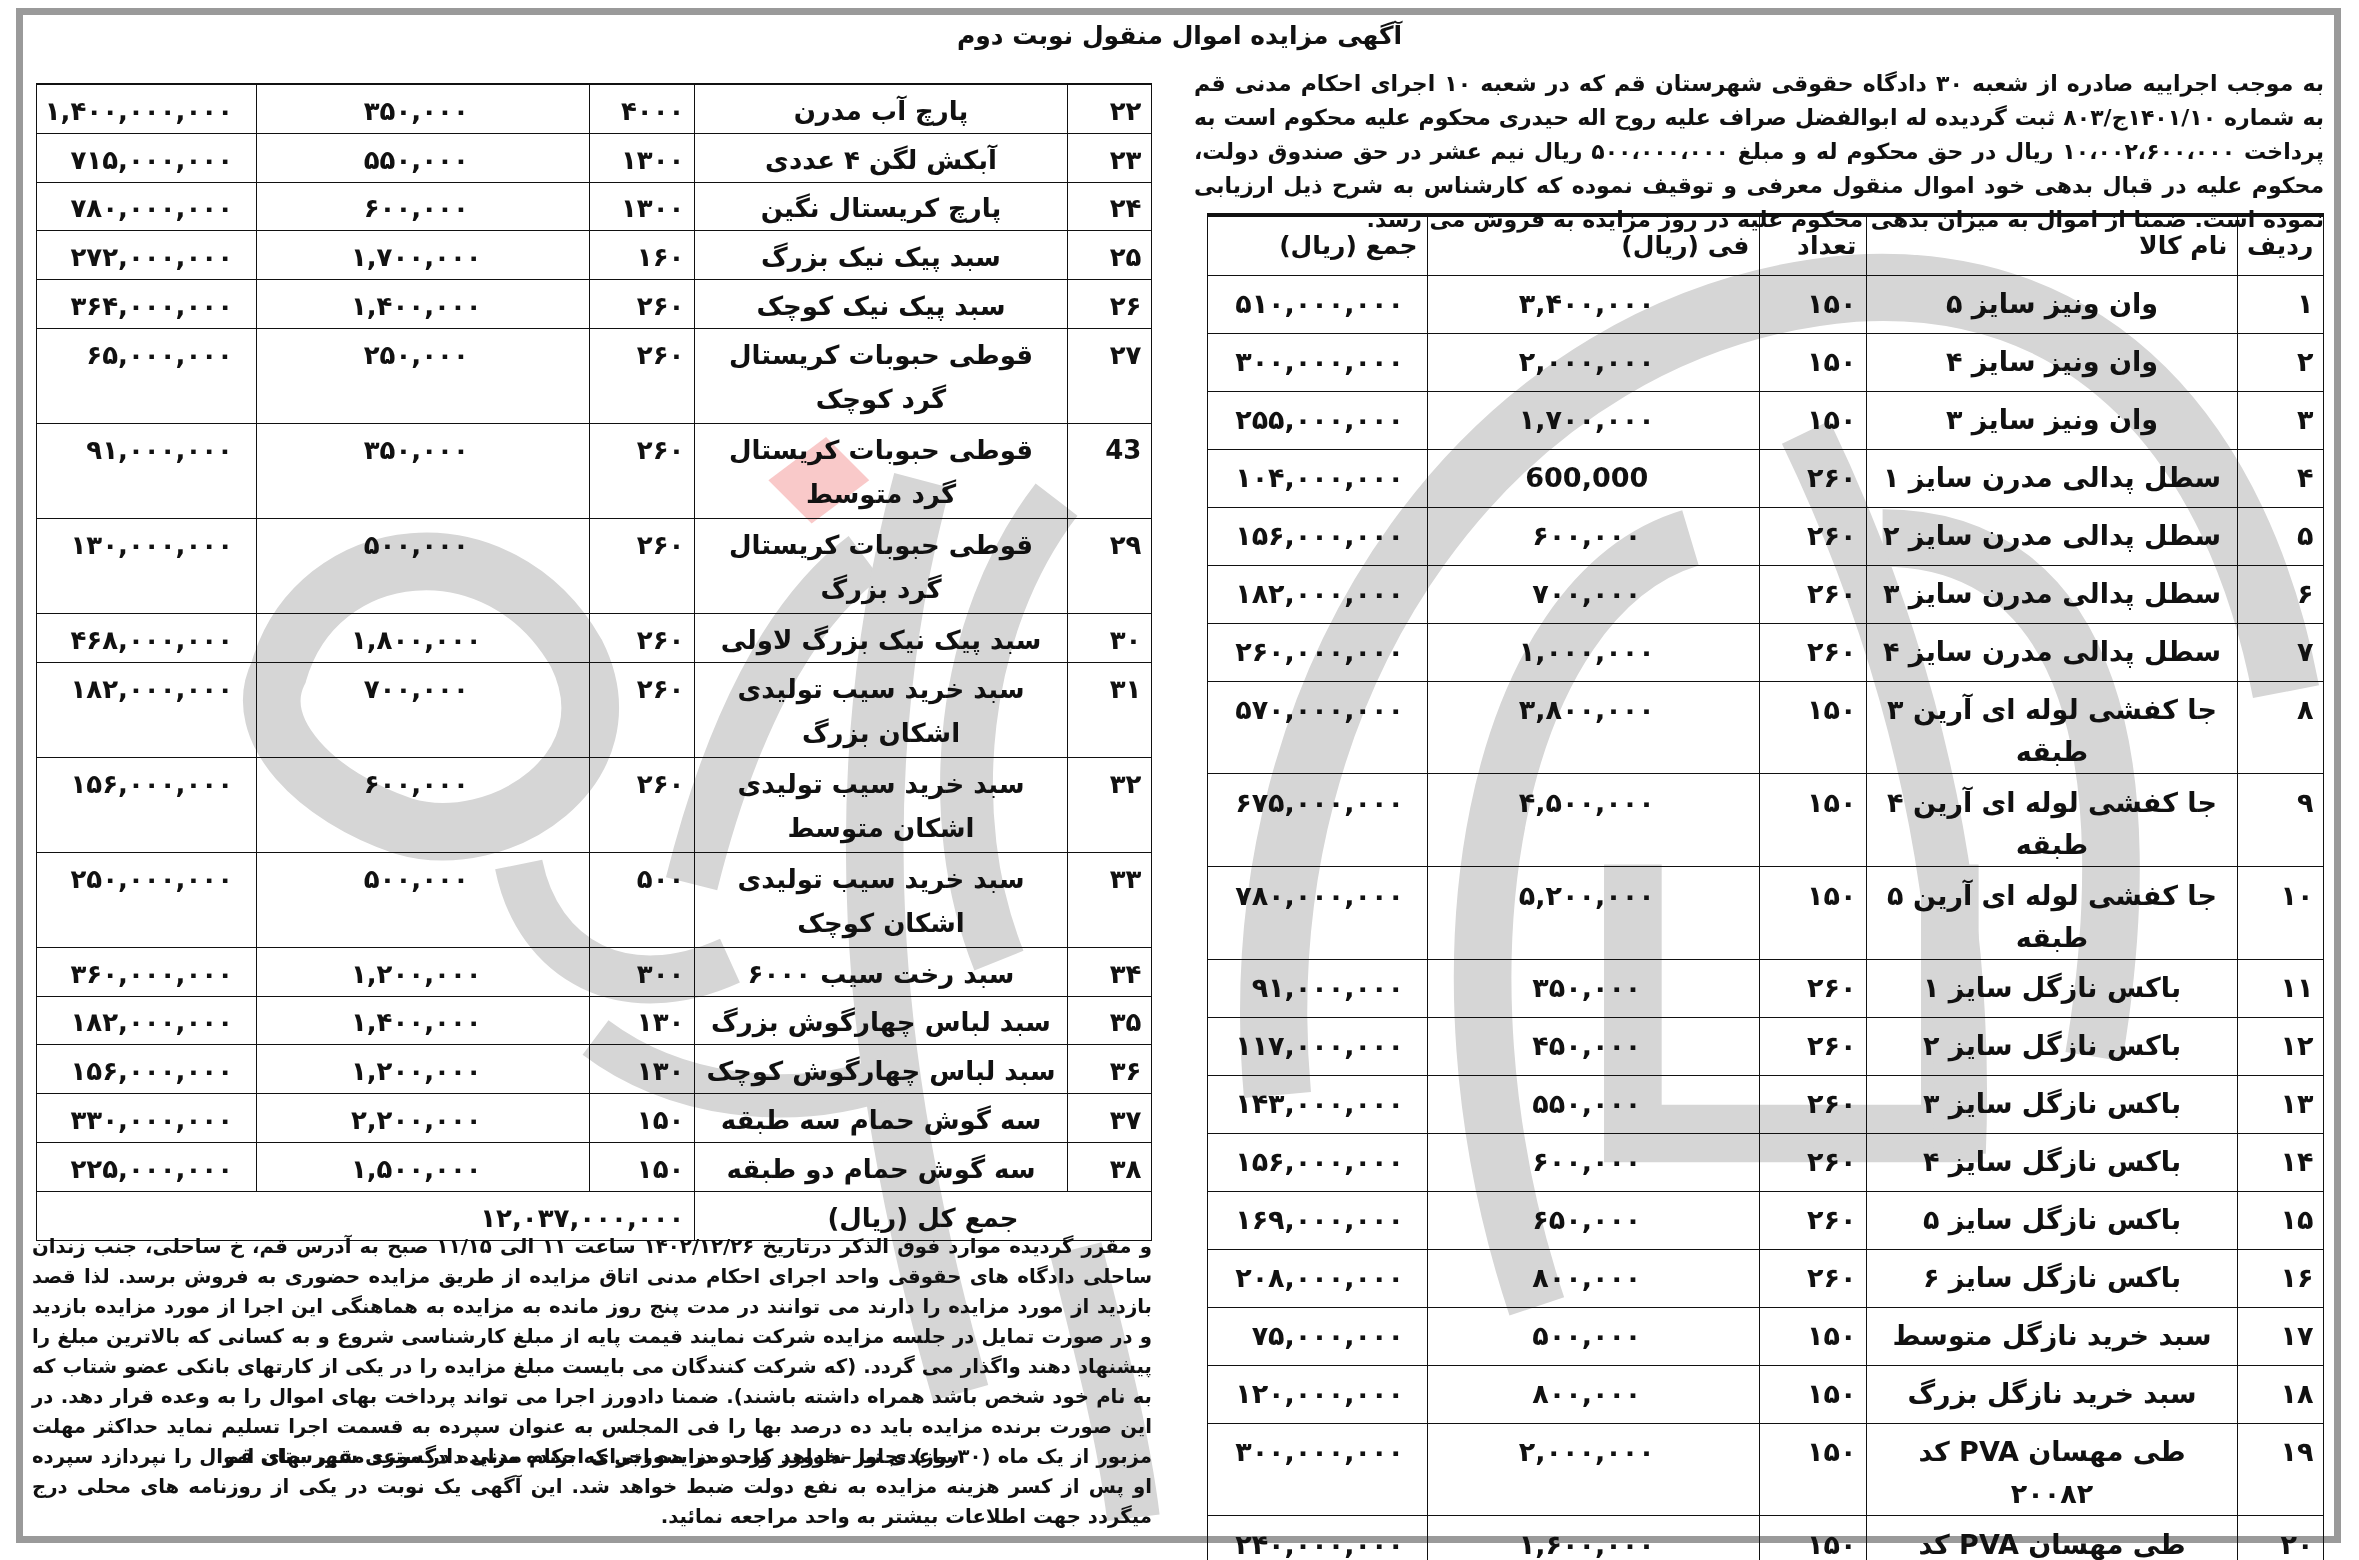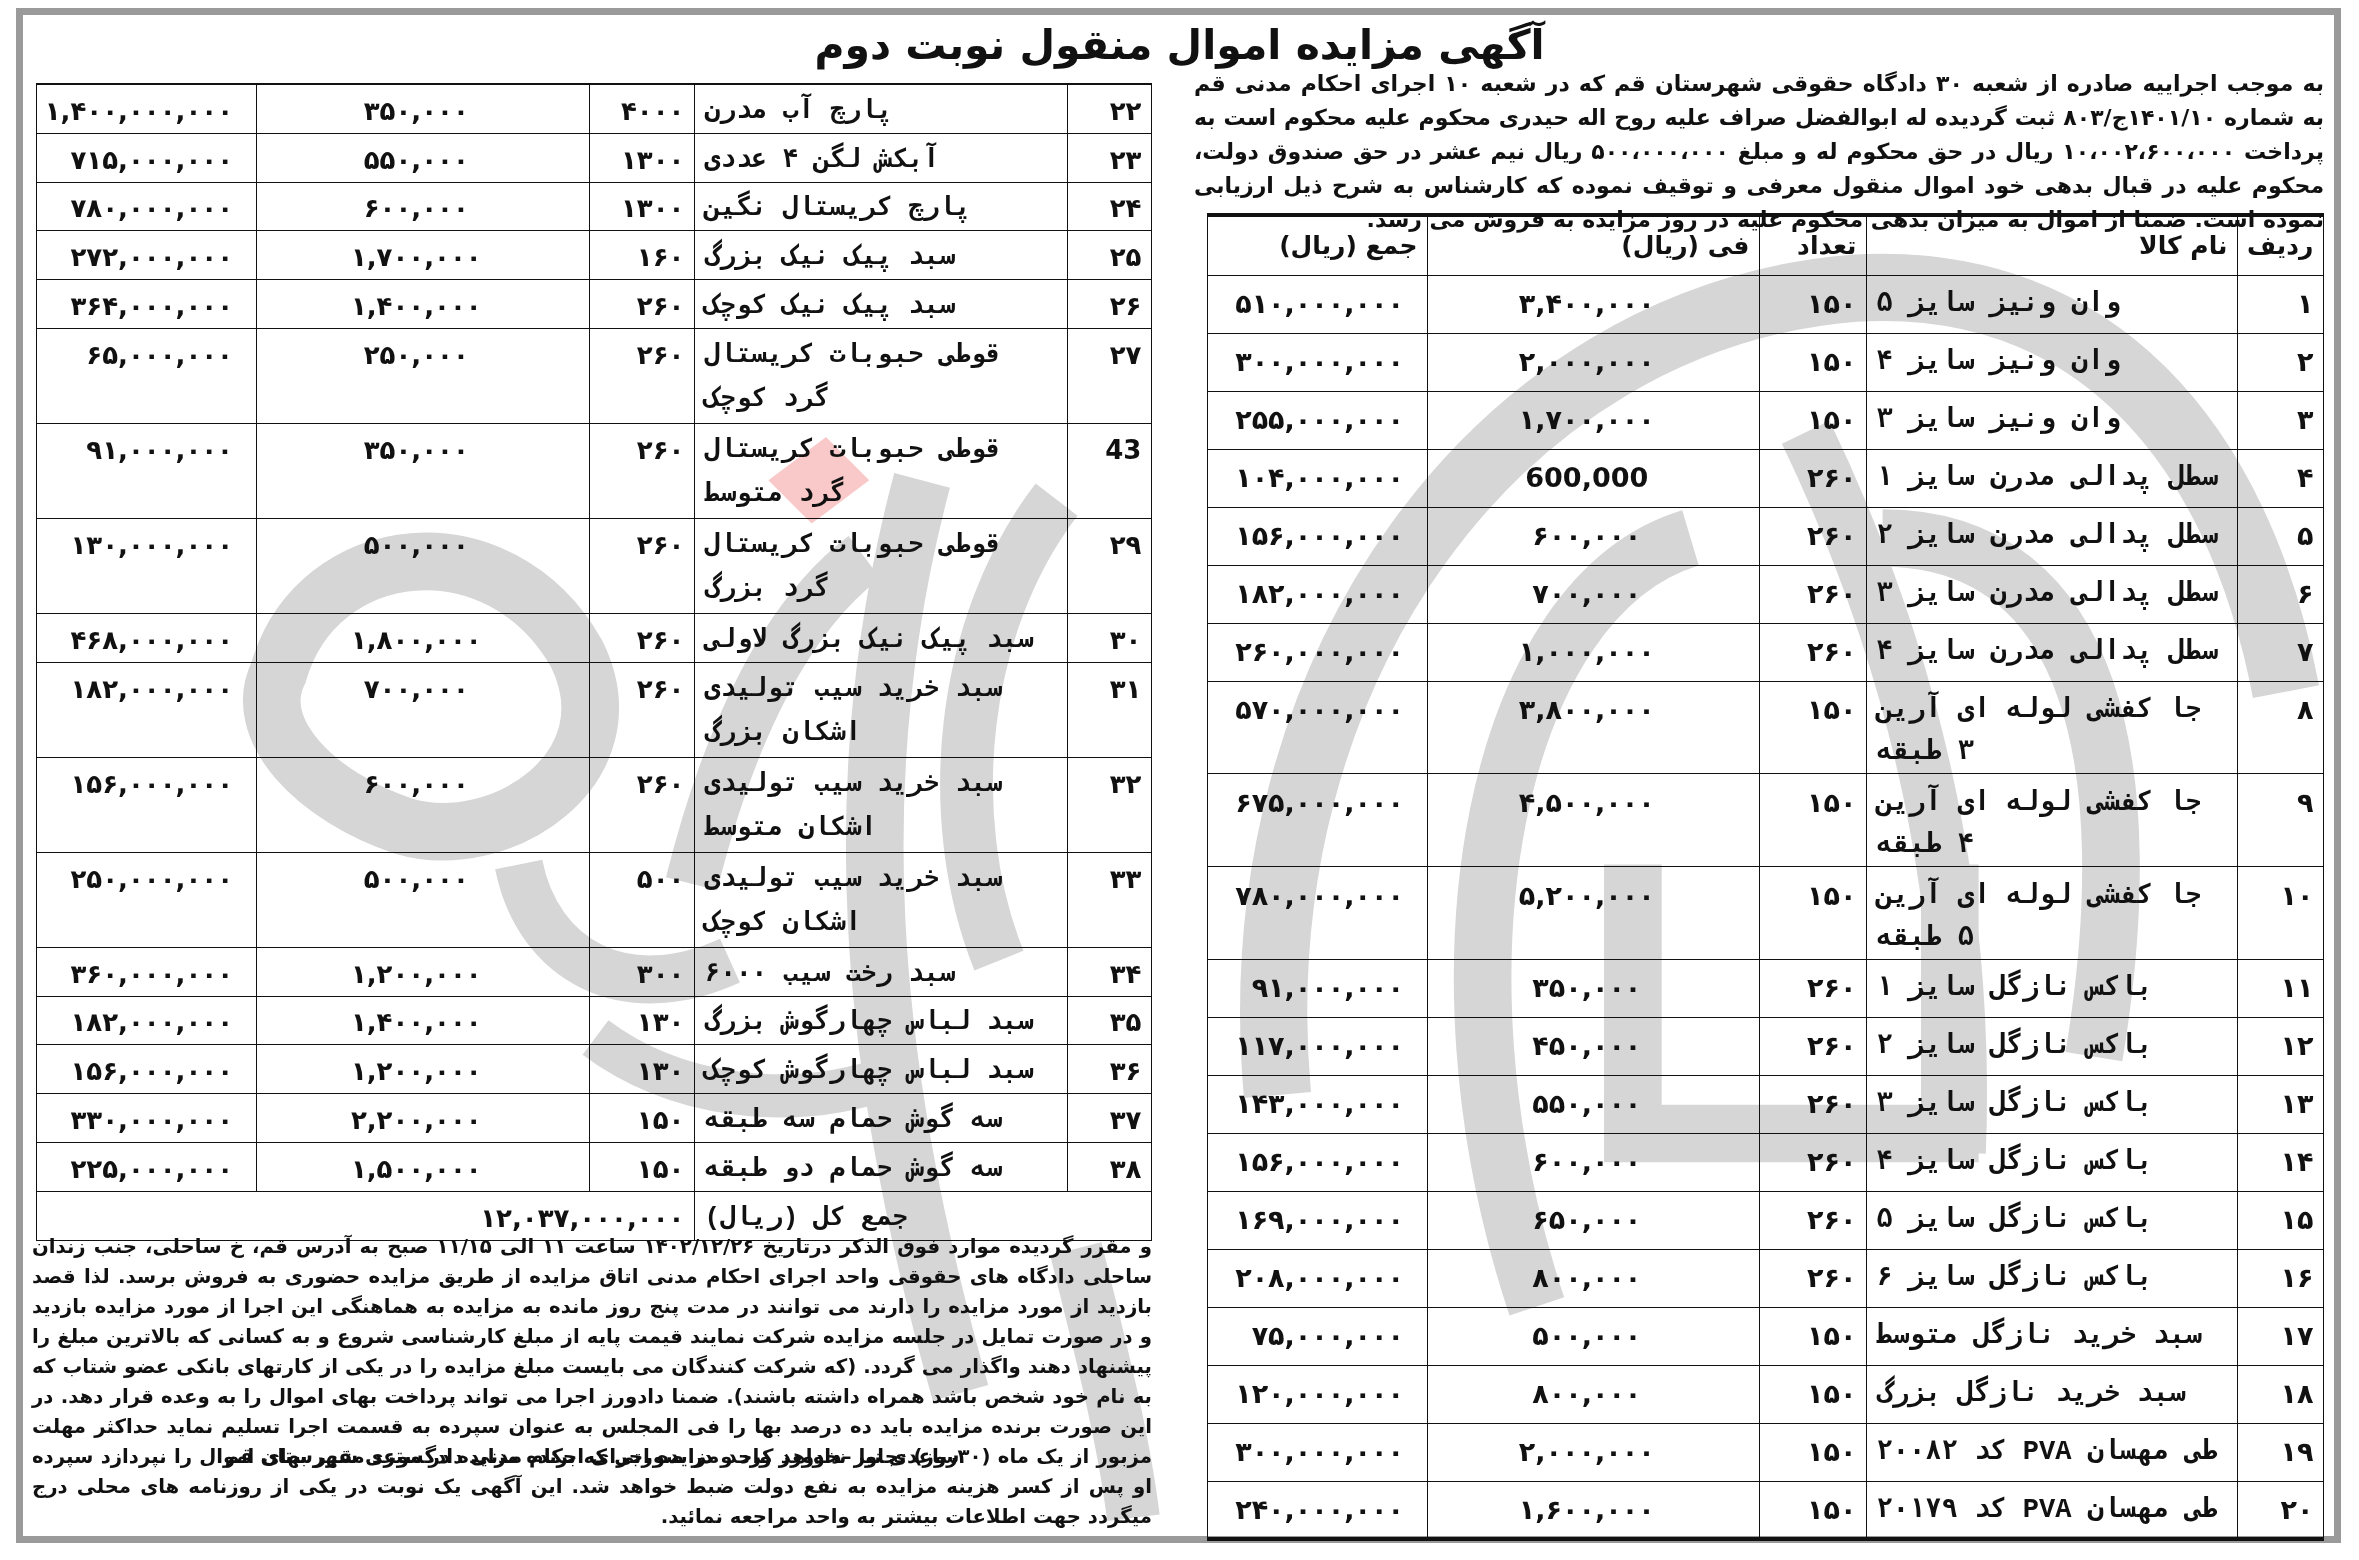--- a/index.html
+++ b/index.html
@@ -5,41 +5,41 @@
   * { box-sizing: border-box; margin: 0; padding: 0; }
   html, body { width: 2359px; height: 1560px; background: #ffffff; overflow: hidden; }
   body { position: relative; font-family: "DejaVu Sans", sans-serif; color: #111; }
   .frame {
     position: absolute; left: 16.3px; top: 7.7px; width: 2325px; height: 1535px;
     border: 7.7px solid #9a9a9a; background: #ffffff;
   }
   .watermark { position: absolute; left: 0; top: 0; width: 2359px; height: 1560px; pointer-events: none; z-index: 1; }
   .title {
     position: absolute; left: 0; right: 0; top: 21px; text-align: center;
-    font-size: 41px; font-weight: bold; direction: rtl; z-index: 3;
+    font-size: 25px; font-weight: bold; direction: rtl; z-index: 3;
   }
   .intro {
     position: absolute; left: 1194px; width: 1130px; top: 67px;
     direction: rtl; text-align: justify; font-size: 22px; line-height: 34px; font-weight: bold;
     z-index: 3;
   }
   table.grid { position: absolute; border-collapse: collapse; direction: rtl; z-index: 2; table-layout: fixed; }
   table.grid td, table.grid th {
     border: 1.9px solid #111; font-weight: bold; vertical-align: top;
     background: transparent;
   }
   #right-table { left: 1207px; top: 213px; width: 1116px; border-top: 4.8px solid #111; border-bottom: 4.8px solid #111; }
   #right-table th { height: 60px; font-size: 25px; vertical-align: middle; text-align: right; padding: 0 9.6px; }
   #right-table td { height: 58px; font-size: 27px; padding: 7.7px 9.6px 0 9.6px; line-height: 42px; }
   #left-table { left: 36px; top: 83px; width: 1114px; border-top: 2.9px solid #111; }
   #left-table td { height: 48px; font-size: 26px; padding: 3.8px 9.6px 0 9.6px; line-height: 44px; }
   #left-table tr.tall td { height: 95px; }
   #left-table tr.total td { height: 49px; }
   td.c-idx { }
-  td.c-name { text-align: left; font-family: Liberation Mono, monospace; }
+  td.c-name { text-align: center; }
   td.c-qty { text-align: right; }
   td.c-price { text-align: center; padding-right: 23px !important; }
   td.c-total { text-align: right; padding-right: 23px !important; margin-left: 12px; }
   .footer {
     position: absolute; left: 32px; width: 1120px; top: 1232px;
     direction: rtl; text-align: justify; font-size: 19.7px; line-height: 30px; font-weight: bold; z-index: 3;
   }
   .signature {
     position: absolute; left: 32px; width: 1120px; top: 1444px;
     direction: rtl; text-align: center; font-size: 20px; font-weight: bold; z-index: 3;

